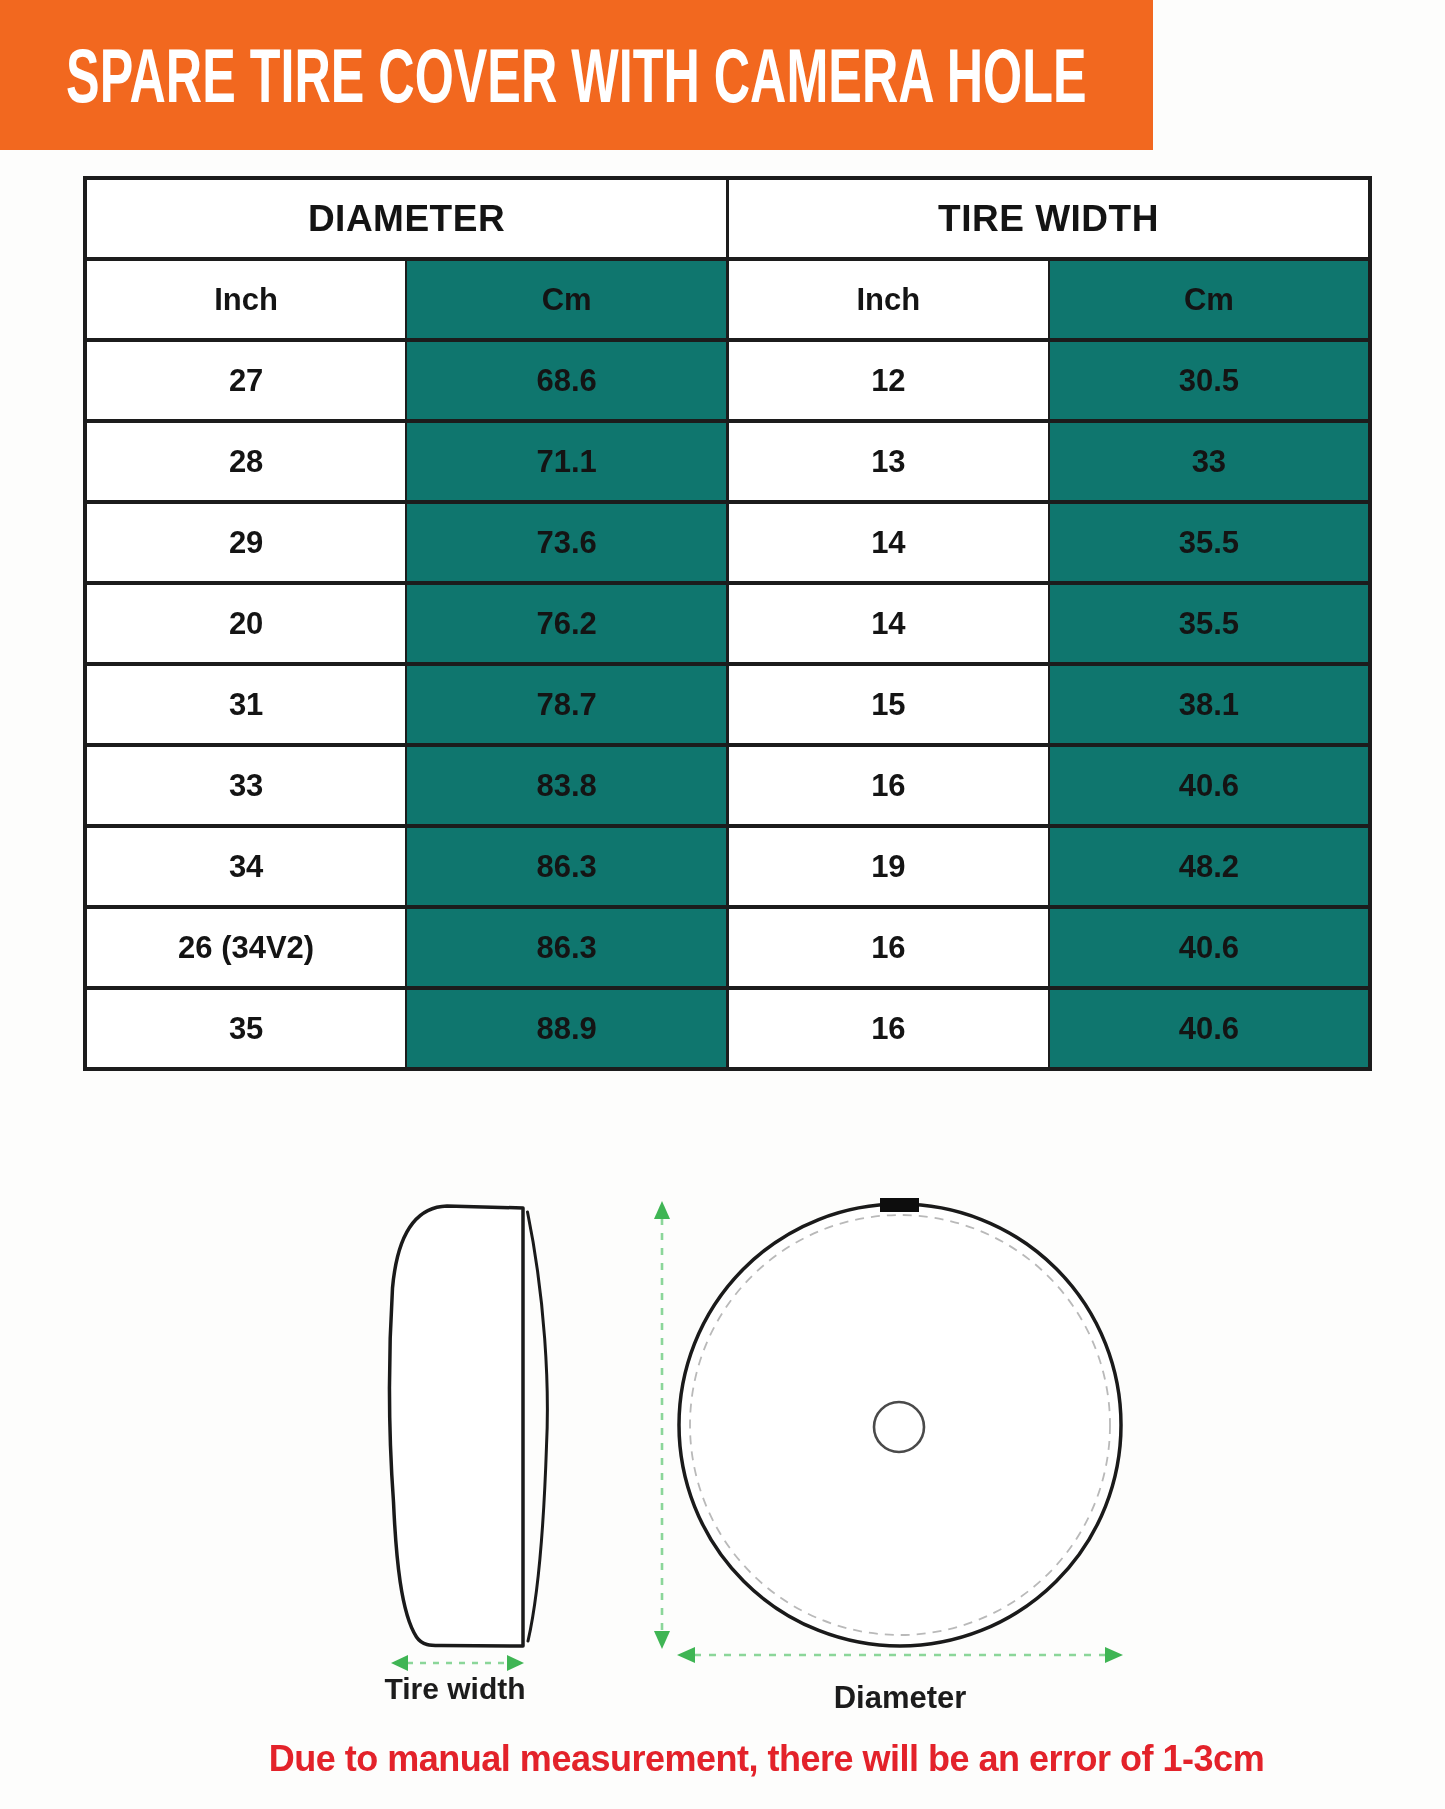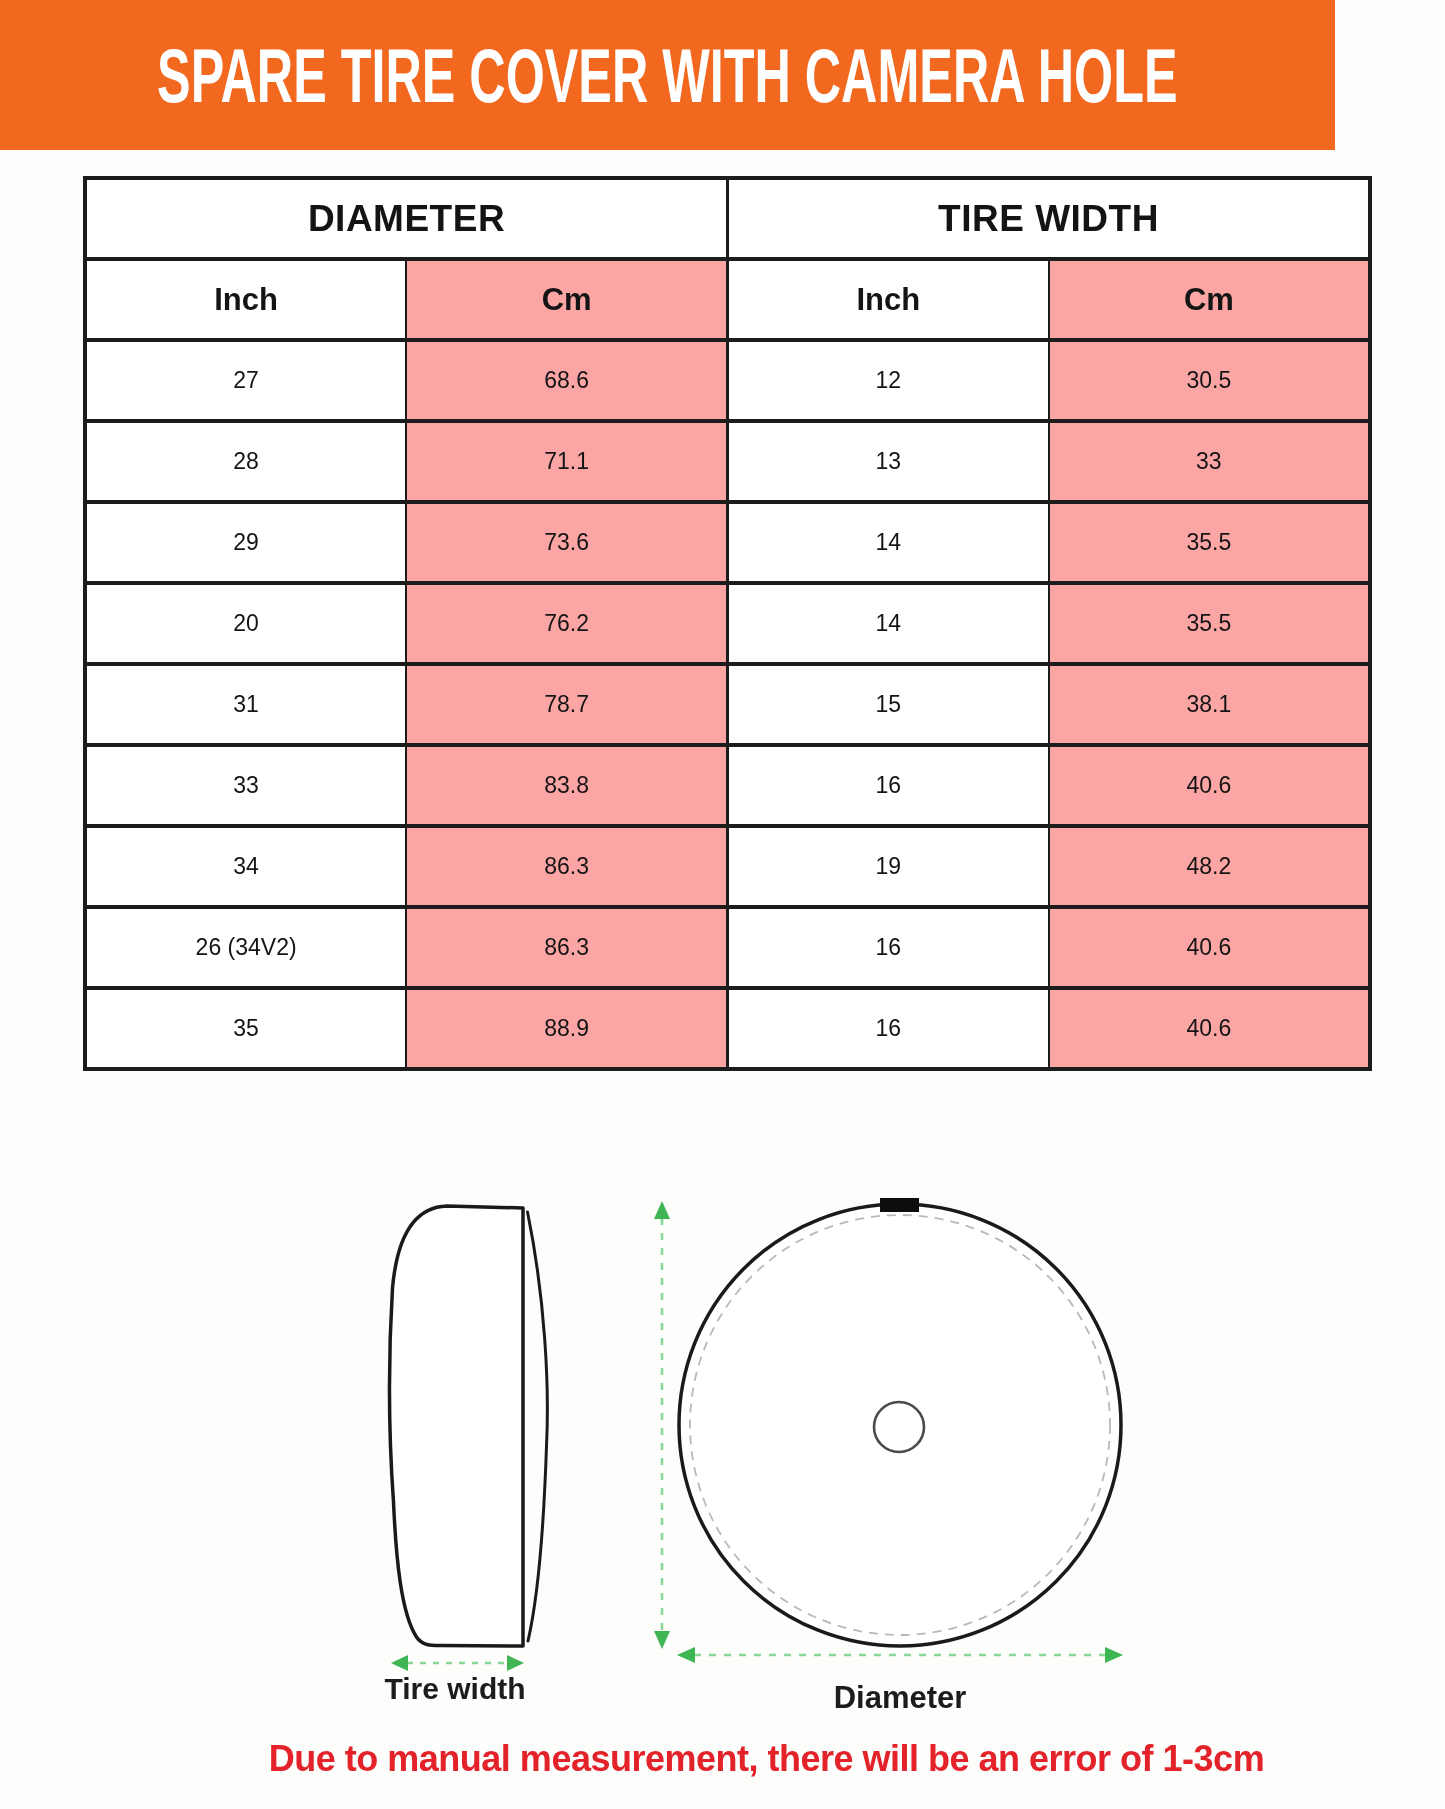--- a/index.html
+++ b/index.html
@@ -7,21 +7,21 @@
   body {
     position: relative;
     background: #fdfdfc;
     font-family: "Liberation Sans", sans-serif;
     overflow: hidden;
   }
 
   
   .banner {
     position: absolute; top: 0; left: 0;
-    width: 1335px; height: 150px;
+    width: 1153px; height: 150px;
     background: #F2681F;
     display: flex; align-items: center; justify-content: center;
   }
   .banner-title {
     color: #ffffff;
     font-size: 74px;
     font-weight: bold;
     white-space: nowrap;
     letter-spacing: 0px;
     transform: scaleX(0.68) scaleY(1.02);
@@ -49,22 +49,22 @@
   }
   .size-table { border: 4px solid #1c1c1c; }
   .size-table .mid { border-left-width: 3px; }
   .size-table th.gh {
     font-size: 37px;
     font-weight: 800;
     letter-spacing: 0.5px;
     background: #ffffff;
   }
   .size-table th.sh { font-size: 31px; font-weight: 700; }
-  .size-table td { font-size: 23px; font-weight: 400; }
-  .size-table .cm { background: #fca5a5; }
+  .size-table td { font-size: 31px; font-weight: 700; }
+  .size-table .cm { background: #0f766e; }
   .size-table .inch { background: #ffffff; }
 
   
   svg.diagram {
     position: absolute; top: 0; left: 0;
     width: 1445px; height: 1809px;
   }
   .diagram-label {
     position: absolute;
     text-align: center;

